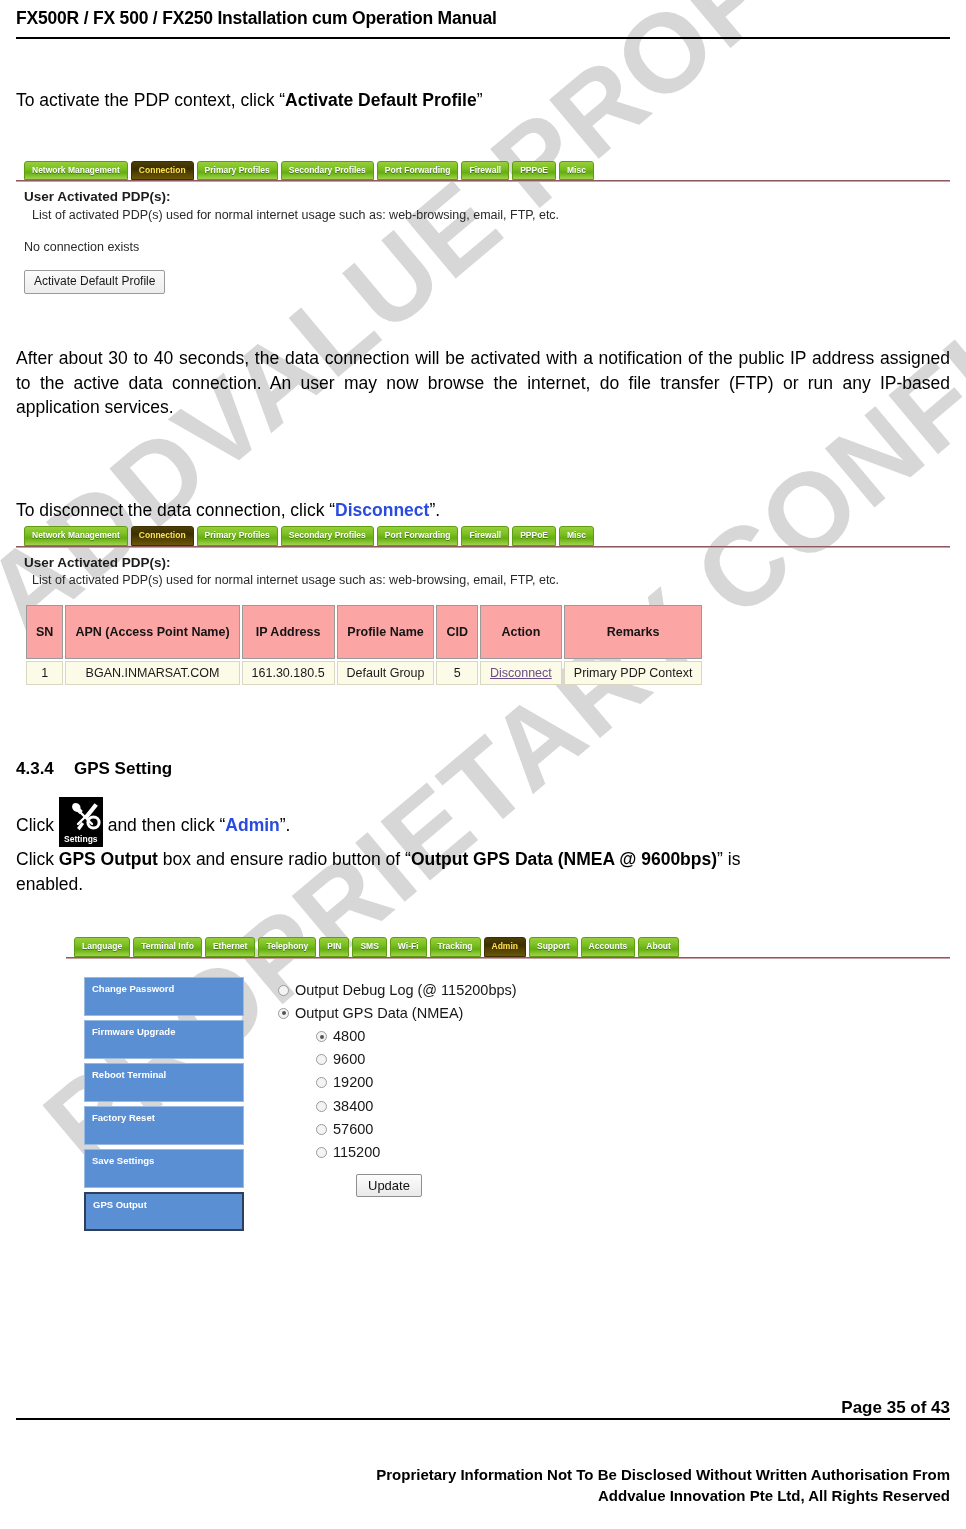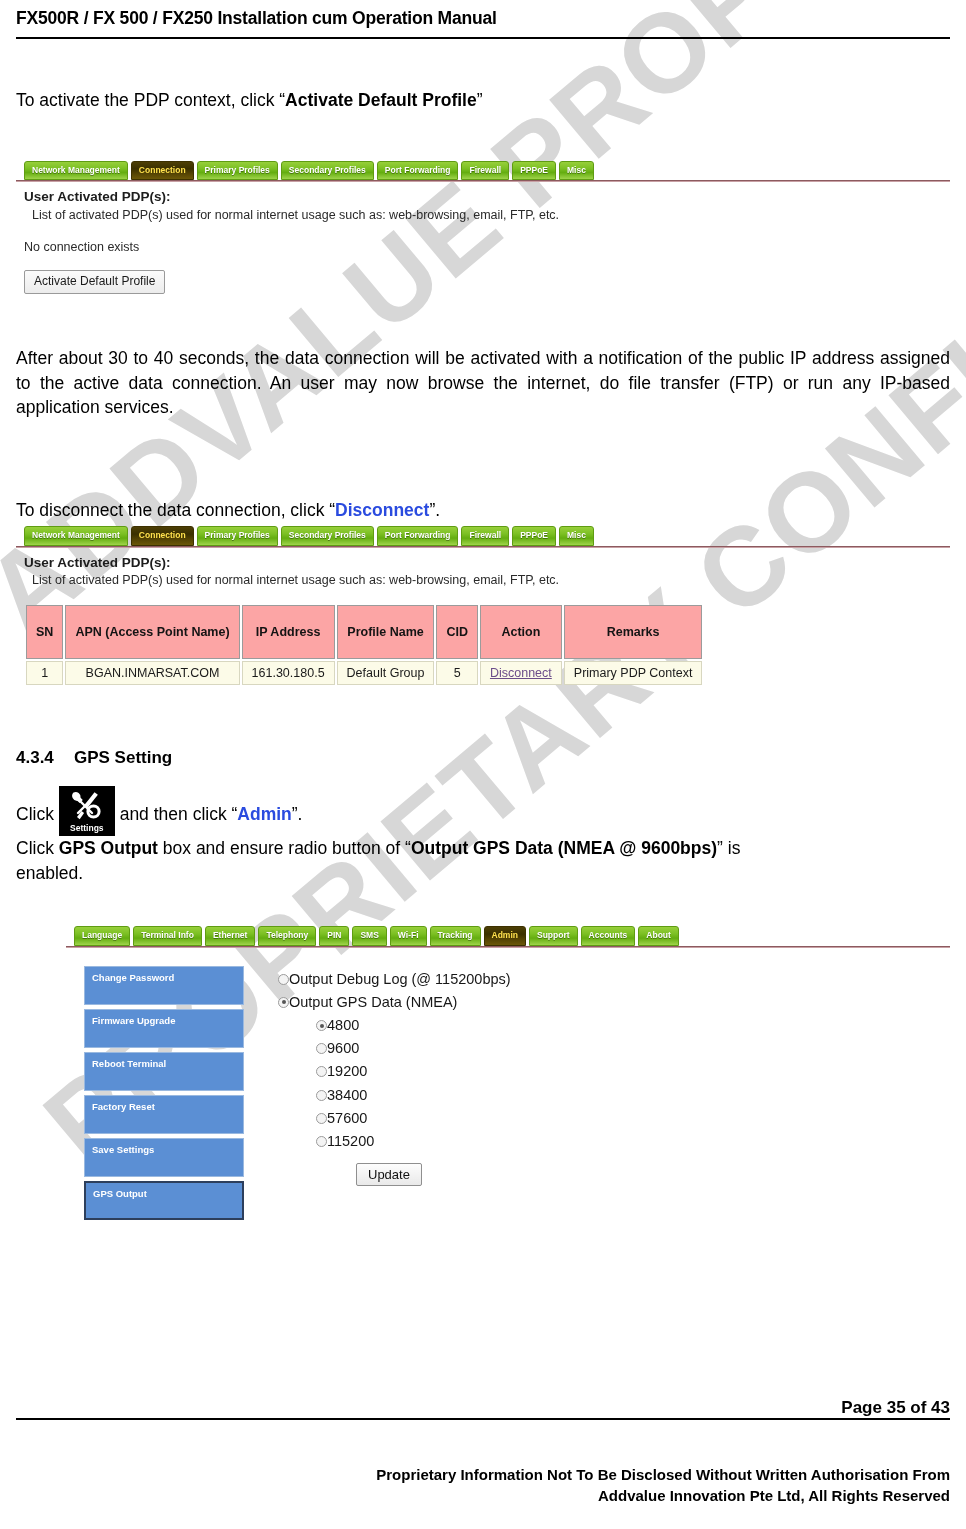--- a/index.html
+++ b/index.html
@@ -162,29 +162,29 @@
   }
   .pdp-link {
     color: #6b4d8a;
     text-decoration: underline;
   }
 
   
   .sec-head {
     font-size: 17px;
     font-weight: bold;
-    margin-top: 5px;
+    margin-top: 16px;
   }
   .sec-num { display: inline-block; min-width: 58px; }
 
   
   .settings-icon {
     display: inline-block;
     vertical-align: -16px;
-    width: 56px;
+    width: 44px;
     height: 50px;
     background: #000000;
     position: relative;
     text-decoration: underline;
   }
   .settings-icon svg { position: absolute; left: 7px; top: 2px; }
   .settings-icon .lbl {
     position: absolute;
     left: 0; right: 0; bottom: 2px;
     text-align: center;
@@ -214,20 +214,21 @@
     line-height: 1.2;
   }
   .side-btn.selected {
     border: 2px solid #2d3f5c;
   }
 
   .radio-col { padding-top: 2px; }
   .radio-row {
     display: flex;
     align-items: center;
+    gap: 6px;
     font-size: 14.5px;
     color: #171717;
     line-height: 1.6;
   }
   .radio-row.indent { padding-left: 38px; }
   .rb {
     width: 11px; height: 11px;
     border-radius: 50%;
     border: 1px solid #9b9b9b;
     background: #f4f4f4;

